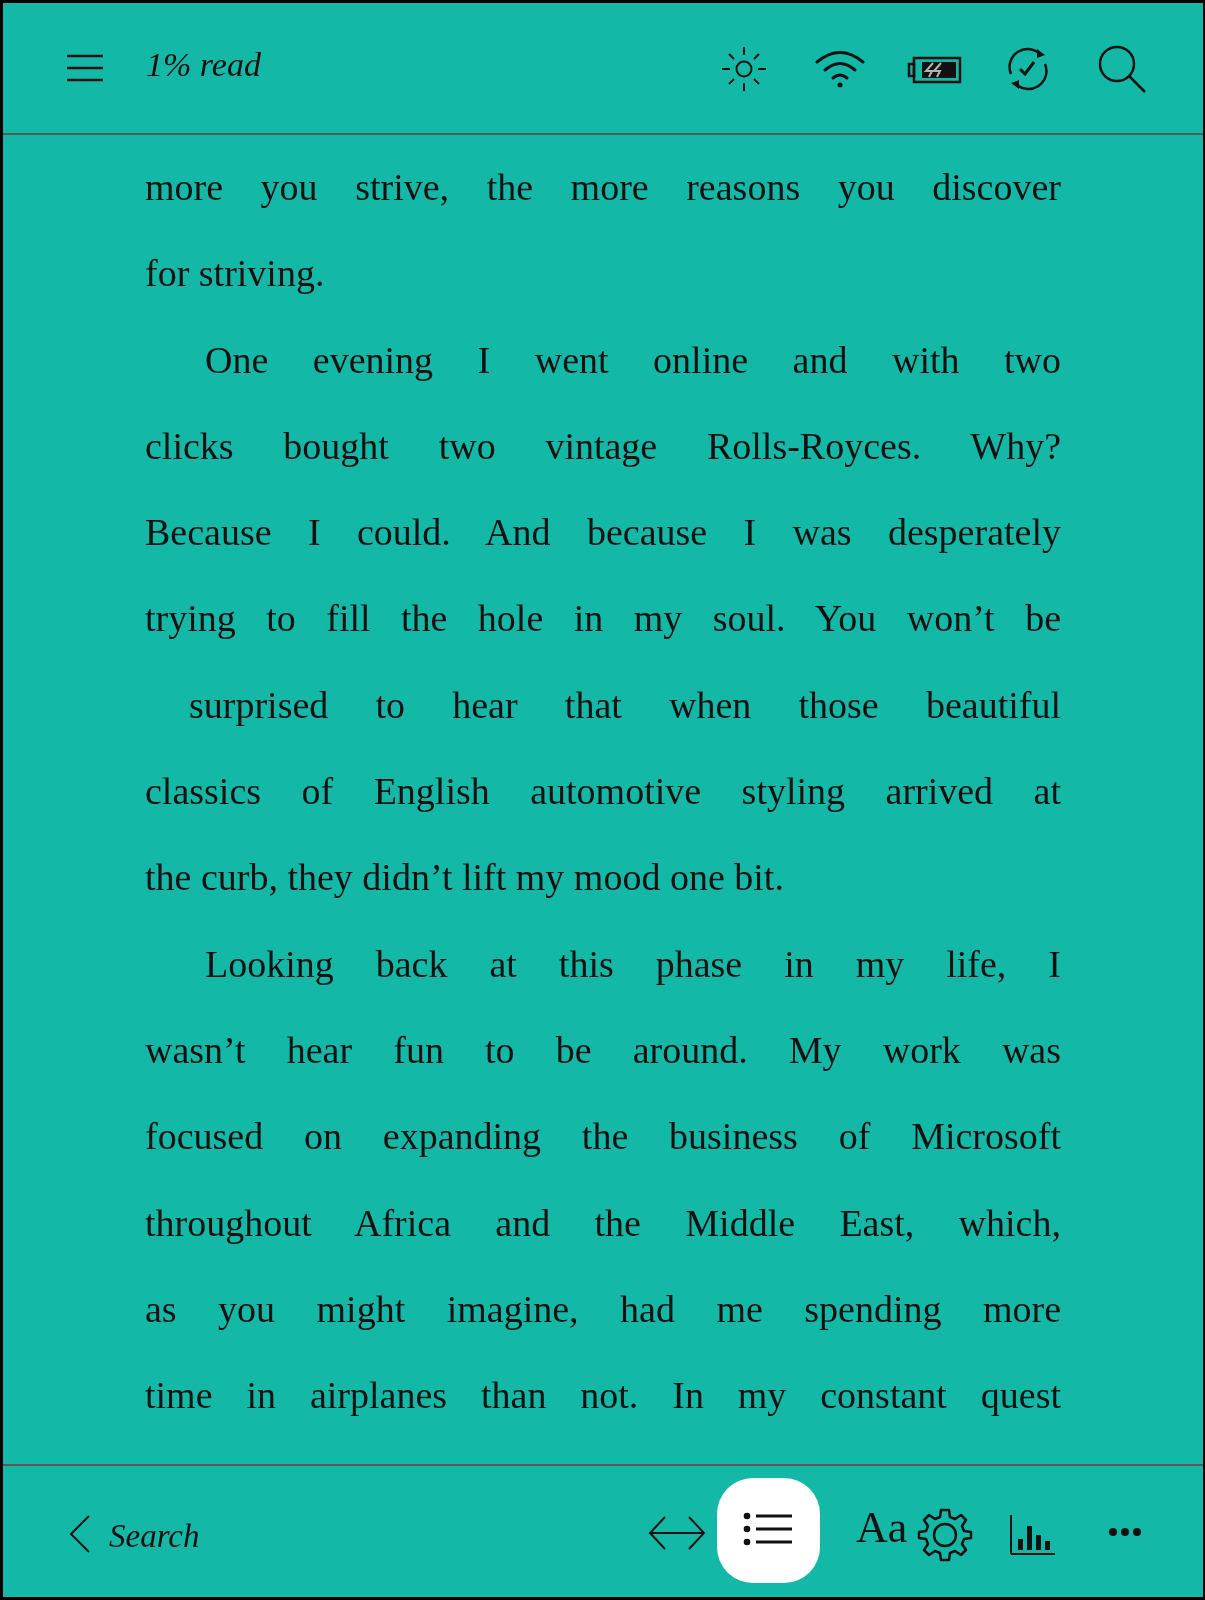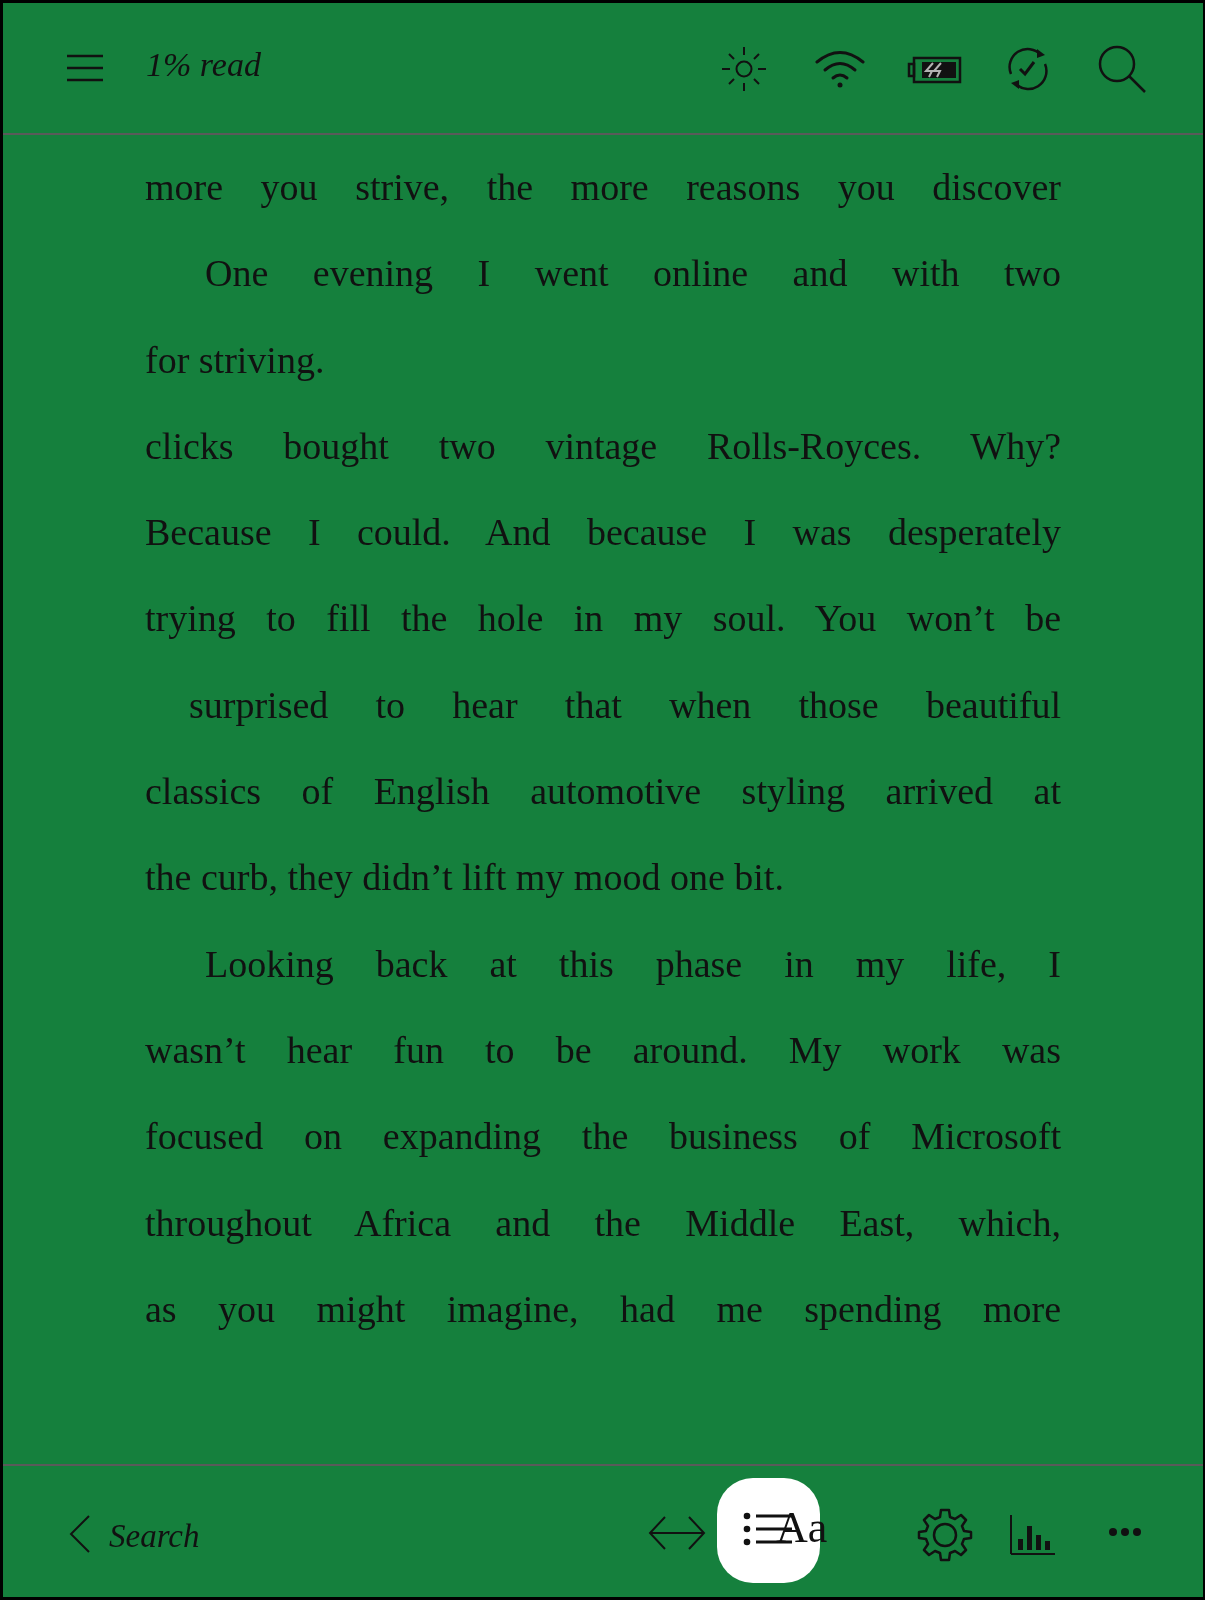--- a/index.html
+++ b/index.html
@@ -1,41 +1,41 @@
 <!DOCTYPE html>
 <html><head>
 <meta charset="utf-8">
 <style>
   html, body { margin: 0; padding: 0; }
   body {
     width: 1205px; height: 1600px; background: #000; position: relative; overflow: hidden;
   }
   .screen {
     position: absolute; left: 3px; top: 3px; width: 1200px; height: 1594px;
-    background: #15803d; overflow: hidden;
+    background: #14b8a6; overflow: hidden;
   }
   .topbar {
     position: absolute; left: 0; top: 0; width: 100%; height: 130px;
     border-bottom: 2px solid #5a5a5a;
   }
   .bottombar {
     position: absolute; left: 0; top: 1461px; width: 100%; height: 133px;
     border-top: 2px solid #5a5a5a;
   }
   .abs { position: absolute; }
   .progress-label {
     left: 143px; top: 42px; font-family: "Liberation Serif", serif; font-style: italic;
     font-size: 34px; color: #111; line-height: 40px; white-space: nowrap;
   }
   .back-label {
     left: 106px; top: 1513px; font-family: "Liberation Serif", serif; font-style: italic;
     font-size: 33px; color: #111; line-height: 40px; white-space: nowrap; text-align: right;
   }
   .aa-label {
-    left: 773px; top: 1500px; font-family: "Liberation Serif", serif;
+    left: 853px; top: 1500px; font-family: "Liberation Serif", serif;
     font-size: 44px; color: #111; line-height: 50px; white-space: nowrap;
   }
   .icon-btn { display: block; }
   .toc-active {
     left: 714px; top: 1475px; width: 103px; height: 105px; background: #fff; border-radius: 36px;
   }
   .page {
     position: absolute; left: 142px; top: 141px; width: 916px;
     font-family: "Liberation Serif", serif; font-size: 38px; color: #111;
   }
@@ -103,33 +103,34 @@
     </svg>
 
     <svg class="abs icon-btn" style="left:1093px;top:40px" width="56" height="56" viewBox="0 0 56 56">
       <circle cx="21" cy="21" r="17" stroke="#111" stroke-width="2.5" fill="none"></circle>
       <line x1="33" y1="33" x2="49" y2="49" stroke="#111" stroke-width="2.5"></line>
     </svg>
   </div>
 
   <div class="page" id="page">
       <div class="line" style="white-space: normal;">more you strive, the more reasons you discover</div>
+      <div class="line last">for striving.</div>
       <div class="line indent" style="white-space: normal;">One evening I went online and with two</div>
-      <div class="line last">for striving.</div>
       <div class="line" style="white-space: normal;">clicks bought two vintage Rolls-Royces. Why?</div>
       <div class="line" style="white-space: normal;">Because I could. And because I was desperately</div>
       <div class="line" style="white-space: normal;">trying to fill the hole in my soul. You won’t be</div>
       <div class="line" style="white-space: normal; margin-left: 44px;">surprised to hear that when those beautiful</div>
       <div class="line" style="white-space: normal;">classics of English automotive styling arrived at</div>
       <div class="line last">the curb, they didn’t lift my mood one bit.</div>
       <div class="line indent" style="white-space: normal;">Looking back at this phase in my life, I</div>
       <div class="line" style="white-space: normal;">wasn’t hear fun to be around. My work was</div>
       <div class="line" style="white-space: normal;">focused on expanding the business of Microsoft</div>
       <div class="line" style="white-space: normal;">throughout Africa and the Middle East, which,</div>
       <div class="line" style="white-space: normal;">as you might imagine, had me spending more</div>
+      <div class="line" style="white-space: normal;">time in airplanes than not. In my constant quest</div>
     </div>
 
   <div class="bottombar"></div>
 
   <svg class="abs icon-btn" style="left:62px;top:1509px" width="28" height="44" viewBox="0 0 28 44">
     <path d="M24 4 L6 22 L24 40" stroke="#111" stroke-width="2" fill="none"></path>
   </svg>
   <div class="abs back-label">Search</div>
 
   <svg class="abs icon-btn" style="left:644px;top:1508px" width="60" height="44" viewBox="0 0 60 44">

